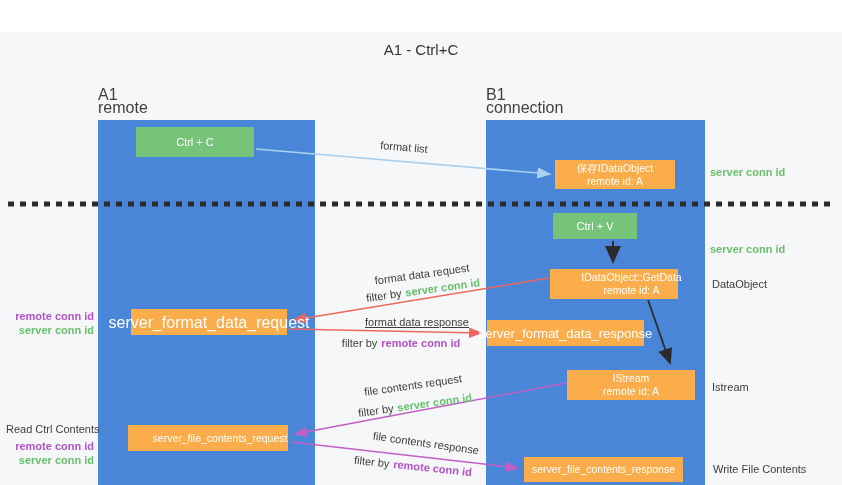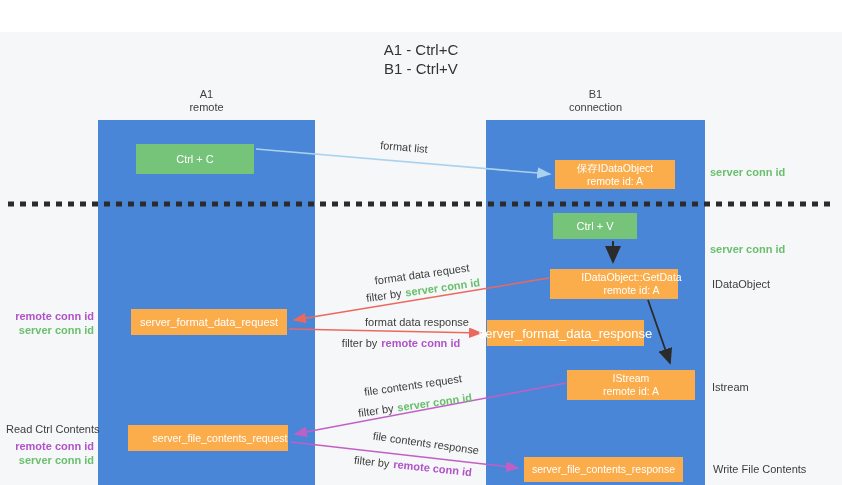--- a/index.html
+++ b/index.html
@@ -8,21 +8,21 @@
     position:relative; width:842px; height:485px; overflow:hidden;
     background:linear-gradient(to bottom,#f6f7f8 0%,#f6f7f8 94%,#ffffff 100%);
     color:#3d3d3d;
     margin-top:32px;
   }
   .title{
     position:absolute; left:0; top:8px; width:842px; text-align:center;
     font-size:15px; line-height:19px; color:#333; z-index:5;
   }
   .col-header{
-    position:absolute; text-align:center; font-size:11px; line-height:13px;
+    position:absolute; font-size:16px; line-height:13px;
     color:#404040; z-index:5;
   }
   .column{
     position:absolute; top:88px; width:217px; height:373px;
     background:#4a86d8; border-bottom:3px solid #ccdbf2; z-index:1;
   }
   .arrows{ position:absolute; left:0; top:0; z-index:2; }
   .node{
     position:absolute; z-index:3; display:flex; flex-direction:column;
     align-items:center; justify-content:center; color:#fff;
@@ -48,21 +48,20 @@
     line-height:13.5px; z-index:4; white-space:nowrap; }
   .fb{ margin-right:4px; }
 </style>
 </head>
 <body>
 
 <div class="canvas">
 
   <div class="title">
     <div>A1 - Ctrl+C</div>
-    <div>B1 - Ctrl+V</div>
   </div>
 
   <div class="col-header" style="left:98px; top:56px; width:217px;">
     <div>A1</div>
     <div>remote</div>
   </div>
   <div class="col-header" style="left:486px; top:56px; width:219px;">
     <div>B1</div>
     <div>connection</div>
   </div>
@@ -96,39 +95,39 @@
 
     <line x1="549" y1="246" x2="294" y2="288" stroke="#ec685f" stroke-width="1.5" marker-end="url(#m-red)"></line>
 
     <line x1="289" y1="297" x2="481" y2="301" stroke="#ec685f" stroke-width="1.5" marker-end="url(#m-red)"></line>
 
     <line x1="566" y1="351" x2="295" y2="402" stroke="#c25fc5" stroke-width="1.5" marker-end="url(#m-mag)"></line>
 
     <line x1="291" y1="410" x2="518" y2="436" stroke="#c25fc5" stroke-width="1.5" marker-end="url(#m-mag)"></line>
   </svg>
 
-  <div class="node green" style="left:136px; top:112px; width:118px; height:30px;justify-content:center;">
+  <div class="node green" style="left:136px; top:95px; width:118px; height:30px;justify-content:center;">
     <div>Ctrl + C</div>
   </div>
 
   <div class="node orange two-line" style="left:555px; top:128px; width:120px; height:29px;">
     <div>保存IDataObject</div>
     <div>remote id: A</div>
   </div>
 
   <div class="node green" style="left:553px; top:181px; width:84px; height:26px;">
     <div>Ctrl + V</div>
   </div>
 
   <div class="node orange two-line" style="left:550px; top:237px; width:128px; height:30px;padding-left:35px;">
     <div>IDataObject::GetData</div>
     <div>remote id: A</div>
   </div>
 
-  <div class="node orange" style="left:131px; top:277px; width:156px; height:26px; font-size:11px;">
+  <div class="node orange" style="left:131px; top:277px; width:156px; height:26px; font-size:16px;">
     <div>server_format_data_request</div>
   </div>
 
   <div class="node orange" style="left:487px; top:288px; width:157px; height:26px; font-size:13px;">
     <div>server_format_data_response</div>
   </div>
 
   <div class="node orange two-line" style="left:567px; top:338px; width:128px; height:30px;">
     <div>IStream</div>
     <div>remote id: A</div>
@@ -142,38 +141,38 @@
     <div>server_file_contents_response</div>
   </div>
 
   <div class="mid-label rot-fl" style="left:319px; top:109px;">format list</div>
 
   <div class="mid-label rot-up" style="left:337px; top:236px;">format data request</div>
   <div class="mid-label rot-up" style="left:338px; top:252px;">
     <span class="fb">filter by</span><span class="txt-green">server conn id</span>
   </div>
 
-  <div class="mid-label" style="left:332px; top:284px;">format data response</div>
+  <div class="mid-label" style="left:332px; top:284px;text-decoration:underline;">format data response</div>
   <div class="mid-label" style="left:316px; top:305px;">
     <span class="fb">filter by</span><span class="txt-purple">remote conn id</span>
   </div>
 
   <div class="mid-label rot-up" style="left:328px; top:347px;">file contents request</div>
   <div class="mid-label rot-up" style="left:330px; top:367px;">
     <span class="fb">filter by</span><span class="txt-green">server conn id</span>
   </div>
 
   <div class="mid-label rot-dn" style="left:341px; top:405px;">file contents response</div>
   <div class="mid-label rot-dn-s" style="left:328px; top:428px;">
     <span class="fb">filter by</span><span class="txt-purple">remote conn id</span>
   </div>
 
   <div class="side-label txt-green" style="left:710px; top:134px;">server conn id</div>
   <div class="side-label txt-green" style="left:710px; top:211px;">server conn id</div>
-  <div class="side-label" style="left:712px; top:246px;">IDataObject</div>
+  <div class="side-label" style="left:712px; top:246px;">DataObject</div>
   <div class="side-label" style="left:712px; top:349px;">Istream</div>
   <div class="side-label" style="left:713px; top:431px;">Write File Contents</div>
 
   <div class="id-stack" style="left:0; top:278px;">
     <div class="txt-purple">remote conn id</div>
     <div class="txt-green">server conn id</div>
   </div>
   <div class="side-label" style="left:6px; top:391px;">Read Ctrl Contents</div>
   <div class="id-stack" style="left:0; top:408px;">
     <div class="txt-purple">remote conn id</div>

